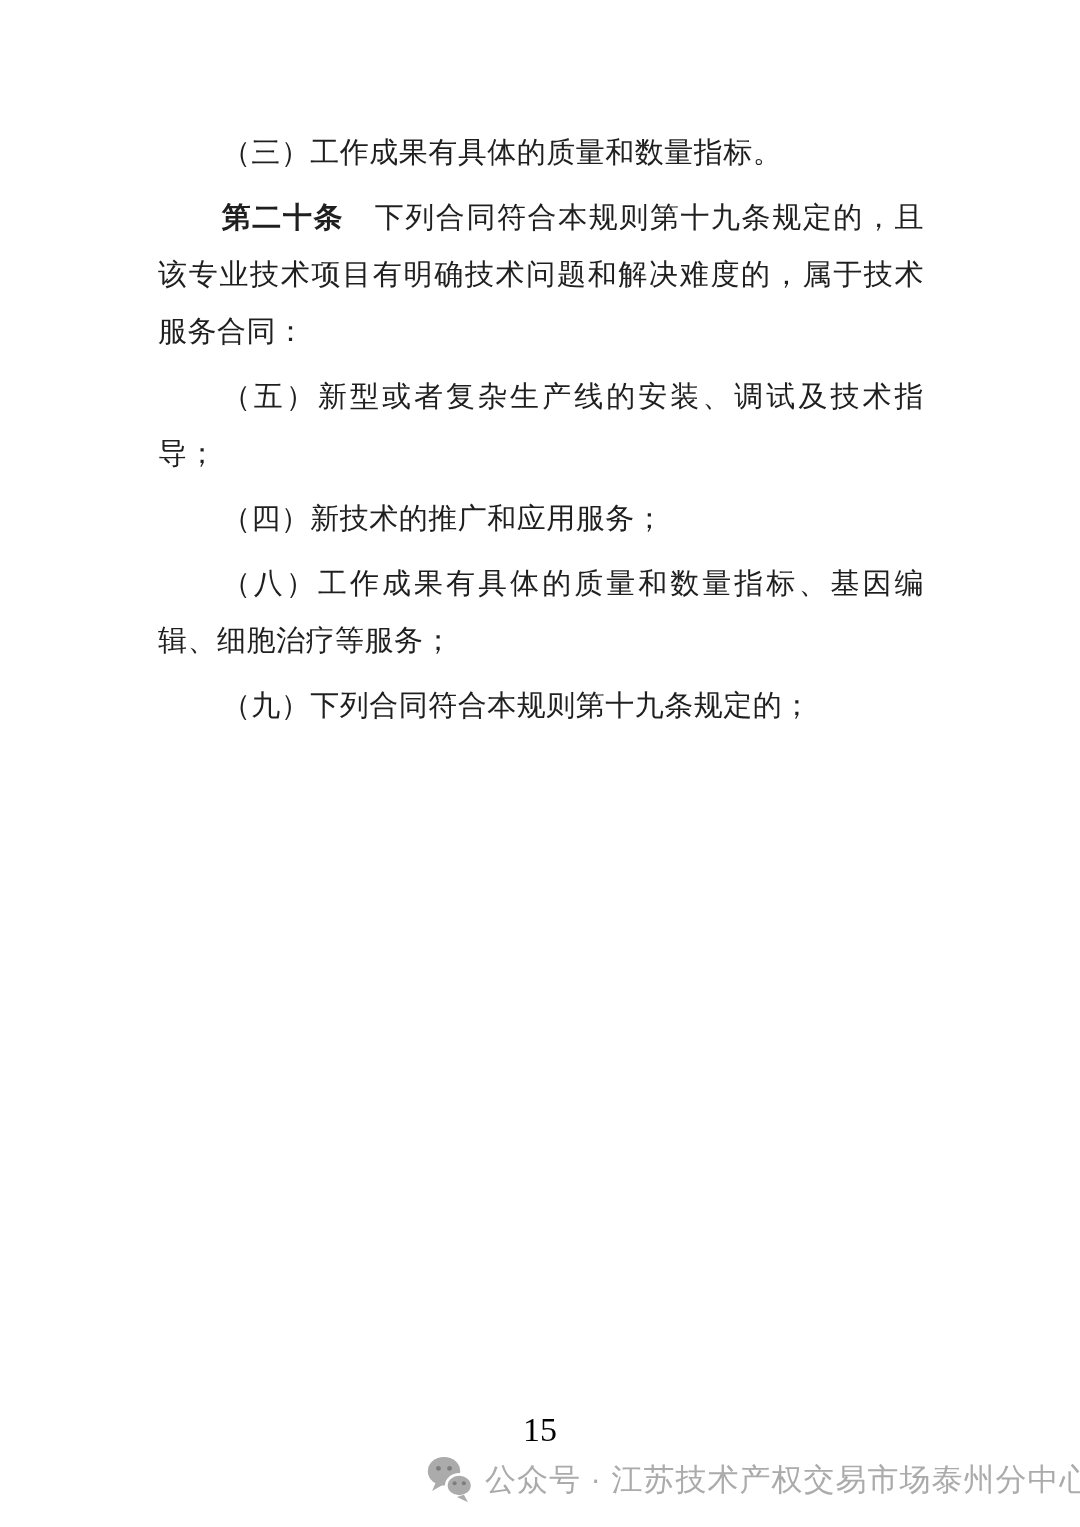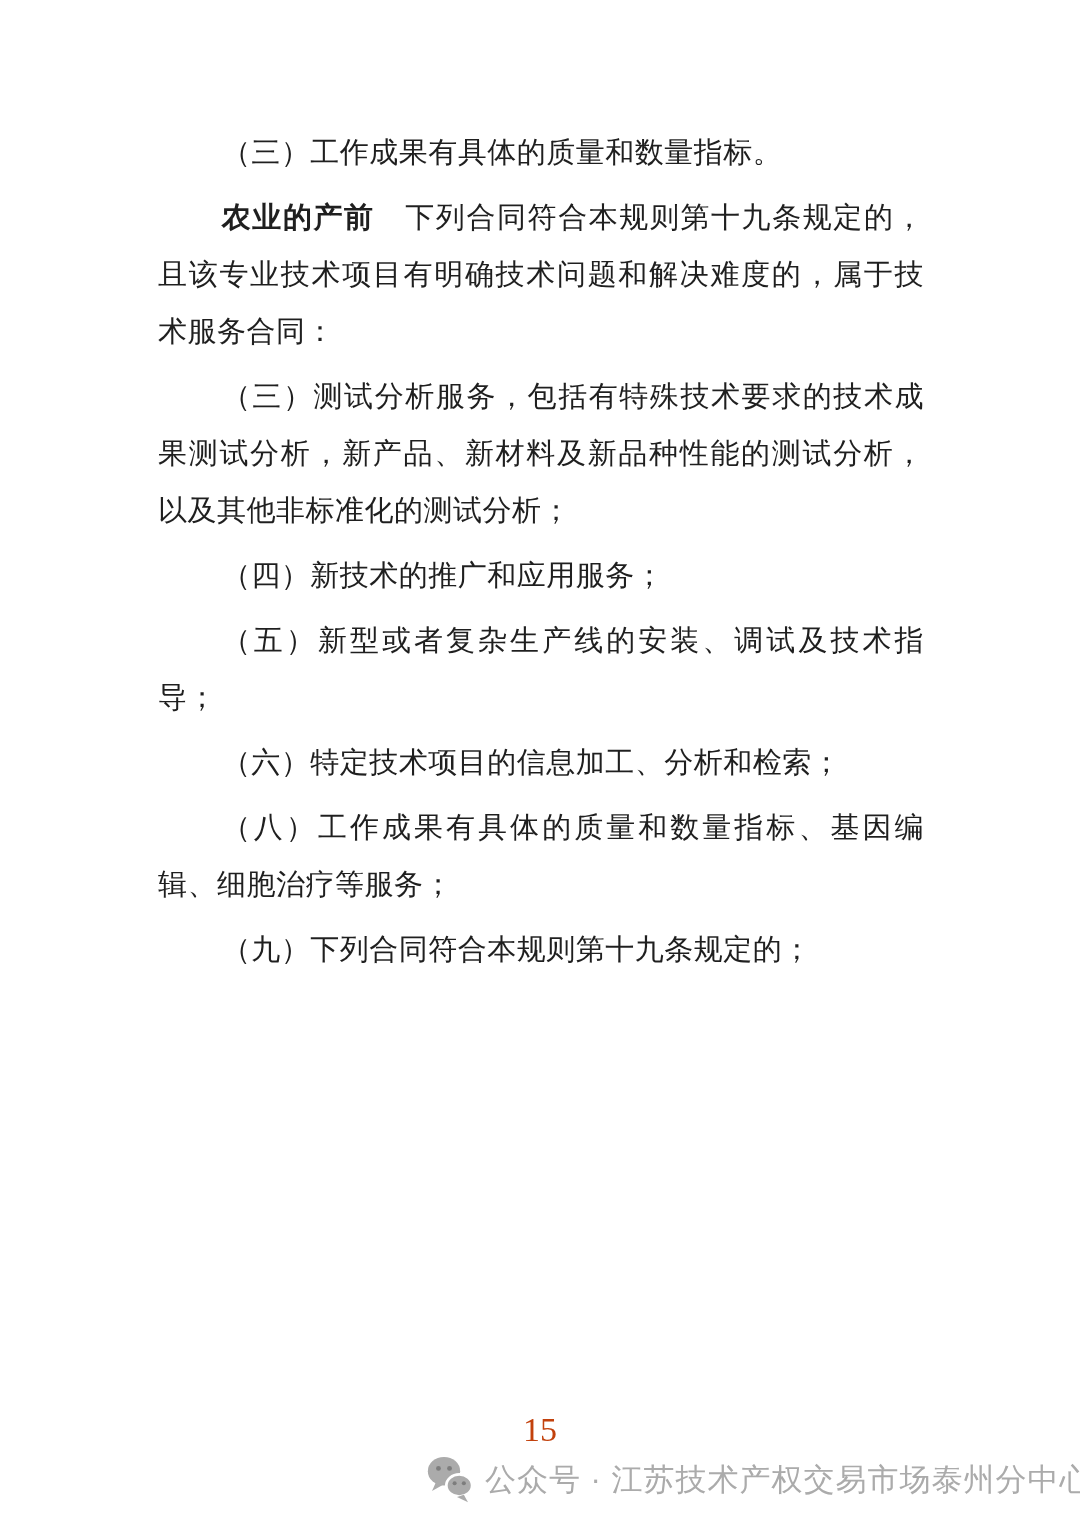--- a/index.html
+++ b/index.html
@@ -35,21 +35,21 @@
     font-weight: 700;
   }
   .page-number {
     position: absolute;
     top: 1410px;
     left: 0;
     width: 100%;
     text-align: center;
     font-size: 34px;
     line-height: 40px;
-    color: #c2410c;
+    color: #000000;
   }
   .watermark {
     position: absolute;
     top: 1452px;
     left: 426px;
     height: 56px;
     display: flex;
     align-items: center;
     gap: 11px;
     white-space: nowrap;
@@ -66,25 +66,23 @@
     display: block;
   }
 </style>
 </head>
 <body>
 
 <div class="page">
 
   <div class="doc">
       <p class="para"><span>（三）工作成果有具体的质量和数量指标。</span></p>
-      <p class="para"><span class="bold">农业的产前</span><span>　下列合同符合本规则第十九条规定的，且该专业技术项目有明确技术问题和解决难度的，属于技术服务合同：</span></p>
-      <p class="para"><span>（三）测试分析服务，包括有特殊技术要求的技术成果测试分析，新产品、新材料及新品种性能的测试分析，以及其他非标准化的测试分析；</span></p>
+      <p class="para"><span class="bold">第二十条</span><span>　下列合同符合本规则第十九条规定的，且该专业技术项目有明确技术问题和解决难度的，属于技术服务合同：</span></p>
+      <p class="para"><span>（五）新型或者复杂生产线的安装、调试及技术指导；</span></p>
       <p class="para"><span>（四）新技术的推广和应用服务；</span></p>
-      <p class="para"><span>（五）新型或者复杂生产线的安装、调试及技术指导；</span></p>
-      <p class="para"><span>（六）特定技术项目的信息加工、分析和检索；</span></p>
       <p class="para"><span>（八）工作成果有具体的质量和数量指标、基因编辑、细胞治疗等服务；</span></p>
       <p class="para"><span>（九）下列合同符合本规则第十九条规定的；</span></p>
     </div>
 
   <div class="page-number">15</div>
 
   <div class="watermark">
     <span>
       <svg class="wechat-icon-svg" viewBox="0 0 52 54" xmlns="http://www.w3.org/2000/svg">
         <g fill="#ababab">

